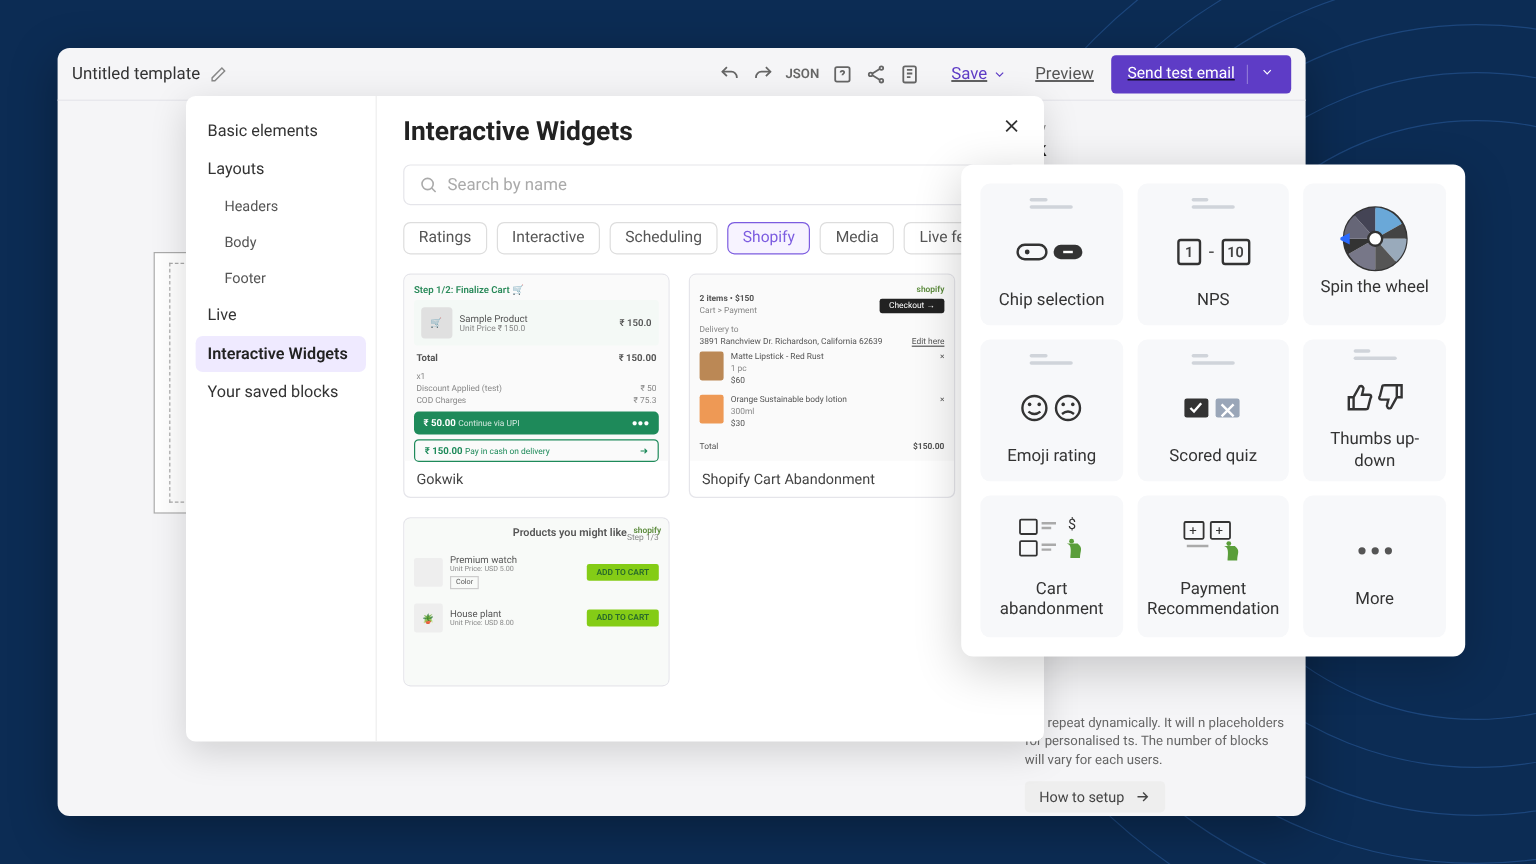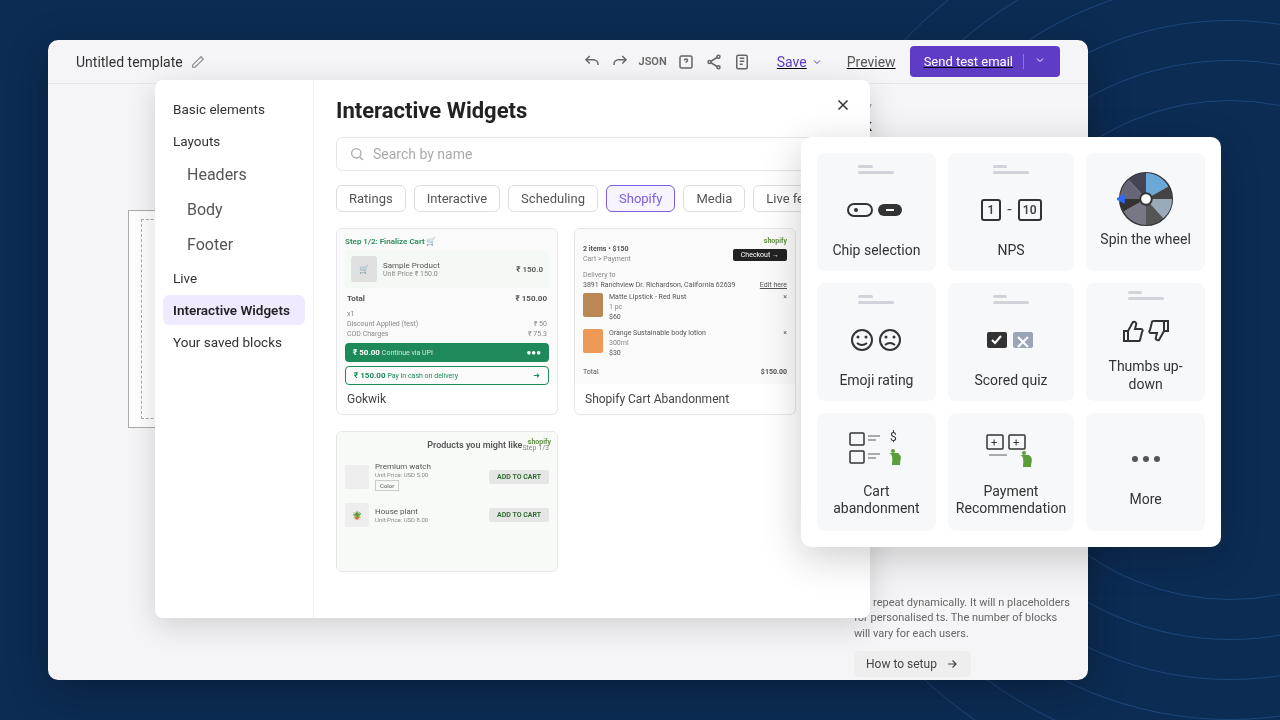--- a/index.html
+++ b/index.html
@@ -1,36 +1,36 @@
 <!DOCTYPE html>
 <html><head>
 <meta charset="utf-8">
 <style>
   * { box-sizing: border-box; margin: 0; padding: 0; font-family: -apple-system, BlinkMacSystemFont, "Segoe UI", Roboto, sans-serif; }
   body { width: 1280px; height: 720px; background: #0c2c54; position: relative; overflow: hidden; }
   .bg-lines { position: absolute; right: -100px; top: -100px; width: 600px; height: 900px; }
   .bg-lines div { position: absolute; border: 1px solid rgba(60,120,200,.35); border-radius: 50%; }
   .app-window { position: absolute; left: 48px; top: 40px; width: 1040px; height: 640px; background: #f5f5f7; border-radius: 10px; box-shadow: 0 10px 40px rgba(0,0,0,.3); display: flex; flex-direction: column; }
-  .topbar { height: 44px; display: flex; align-items: center; padding: 0 28px; border-bottom: 1px solid #e5e5ea; }
+  .topbar { height: 44px; display: flex; align-items: center; padding: 0 12px; border-bottom: 1px solid #e5e5ea; }
   .title-wrap { display: flex; align-items: center; gap: 8px; flex: 0 0 auto; }
   .title { font-size: 14px; color: #333; }
   .pencil { width: 14px; height: 14px; }
   .tb-spacer { flex: 1; }
   .tb-icons { display: flex; align-items: center; gap: 10px; color: #666; font-size: 13px; padding-right: 16px; }
   .tb-icons svg { width: 18px; height: 18px; }
   .json-btn { font-weight: 600; font-size: 11px; color: #666; }
   .tb-actions { display: flex; align-items: center; gap: 4px; text-decoration: underline; }
   .save-btn { color: #5e3cc6; font-size: 14px; display: flex; align-items: center; gap: 4px; cursor: pointer; padding: 6px 10px; }
   .preview-btn { color: #555; font-size: 14px; cursor: pointer; padding: 6px 10px; }
   .send-btn { background: #5e3cc6; color: #fff; font-size: 13px; padding: 8px 14px; border-radius: 4px; display: flex; align-items: center; gap: 10px; cursor: pointer; }
   .send-btn .caret { border-left: 1px solid rgba(255,255,255,.3); padding-left: 10px; }
   .modal { position: absolute; left: 155px; top: 80px; width: 715px; height: 538px; background: #fff; border-radius: 8px; box-shadow: 0 8px 30px rgba(0,0,0,.15); display: flex; overflow: hidden; }
   .modal-sidebar { width: 159px; border-right: 1px solid #eee; padding: 14px 8px; display: flex; flex-direction: column; gap: 2px; }
   .ms-item { font-size: 13.5px; color: #333; padding: 7px 10px; border-radius: 6px; cursor: pointer; }
-  .ms-item.sub { padding-left: 24px; font-size: 16px; color: #555; }
+  .ms-item.sub { padding-left: 24px; font-size: 12px; color: #555; }
   .ms-item.active { background: #efeaff; color: #222; font-weight: 600; }
   .modal-main { flex: 1; padding: 18px 22px; position: relative; overflow: hidden; }
   .modal-title { font-size: 22px; font-weight: 700; color: #222; margin-bottom: 14px; }
   .close-x { position: absolute; right: 18px; top: 16px; cursor: pointer; color: #444; }
   .close-x svg { width: 18px; height: 18px; }
   .search { display: flex; align-items: center; gap: 8px; border: 1px solid #e5e5ea; border-radius: 6px; padding: 8px 12px; margin-bottom: 14px; }
   .search svg { width: 16px; height: 16px; color: #aaa; }
   .search input { border: none; outline: none; font-size: 14px; flex: 1; color: #333; }
   .search input::placeholder { color: #aaa; }
   .pills { display: flex; gap: 8px; margin-bottom: 16px; flex-wrap: wrap; }
@@ -55,21 +55,21 @@
   .aban-chk { background:#222; color:#fff; padding:2px 8px; border-radius:2px; font-size:7px; }
   .aban-line { color:#888; margin:2px 0; }
   .aban-item { display:flex; gap:6px; margin:4px 0; align-items:flex-start; }
   .aban-thumb { width:20px; height:24px; background:#eee; border-radius:2px; }
   
   .rec { padding: 8px; background:#f8faf8; height:100%; }
   .rec-tag { position:absolute; top:6px; right:6px; }
   .rec-title { font-weight:600; font-size:9px; margin-bottom:6px; }
   .rec-item { display:flex; gap:6px; align-items:center; margin:6px 0; }
   .rec-thumb { width:24px; height:24px; background:#eee; border-radius:2px; }
-  .rec-btn { background:#e5e5e5; color:#2a6a2a; padding:3px 8px; border-radius:2px; font-size:7px; margin-left:auto; font-weight:600; }
+  .rec-btn { background:#84cc16; color:#2a6a2a; padding:3px 8px; border-radius:2px; font-size:7px; margin-left:auto; font-weight:600; }
   .shopify-tag { font-size:7px; color:#5a8a3a; font-weight:600; }
   
   .float { position: absolute; left: 801px; top: 137px; width: 420px; background: #fff; border-radius: 10px; box-shadow: 0 10px 40px rgba(0,0,0,.2); padding: 16px; display: grid; grid-template-columns: repeat(3,1fr); gap: 12px; }
   .wgt { background: #f7f8fa; border-radius: 8px; height: 118px; display: flex; flex-direction: column; align-items: center; justify-content: center; gap: 8px; cursor: pointer; padding: 8px; }
   .wgt-icon { height: 48px; display: flex; align-items: center; justify-content: center; color: #444; }
   .wgt-label { font-size: 14px; color: #333; text-align: center; line-height: 1.25; }
   .skel { width: 36px; display:flex; flex-direction:column; gap:3px; margin-bottom:4px; }
   .skel span { height:3px; background:#d0d4da; border-radius:2px; }
   .skel span:first-child { width: 40%; }
   

